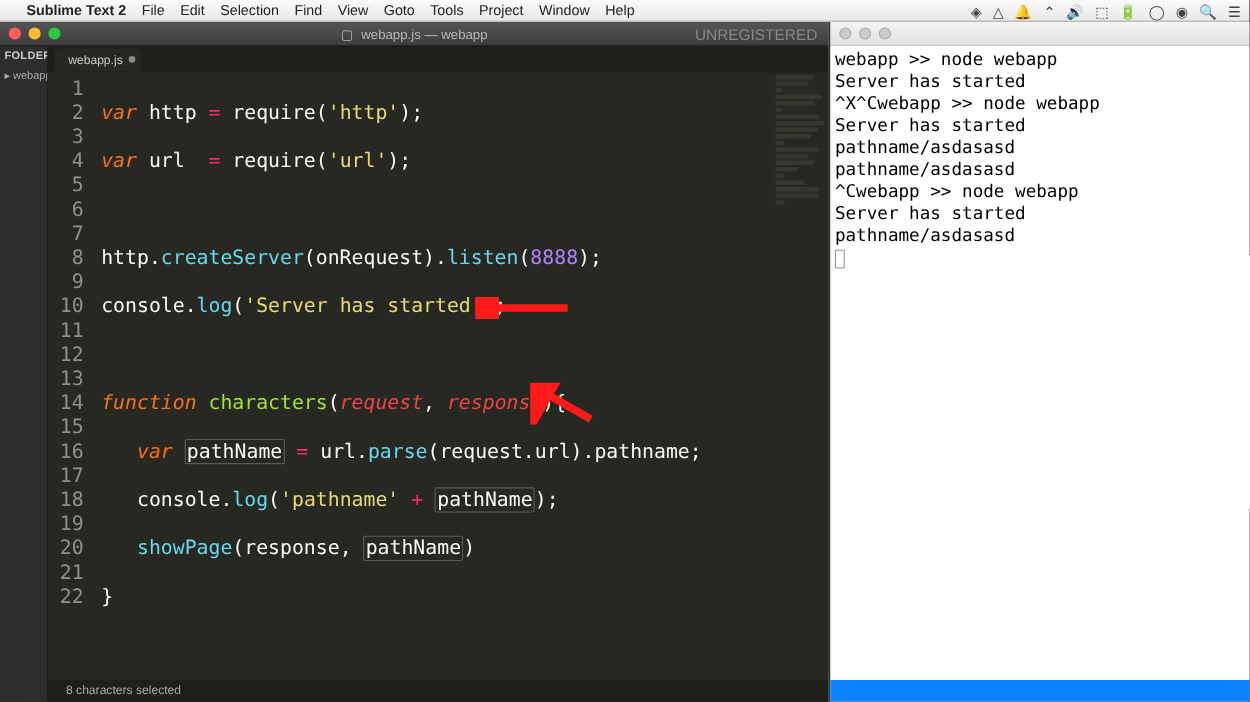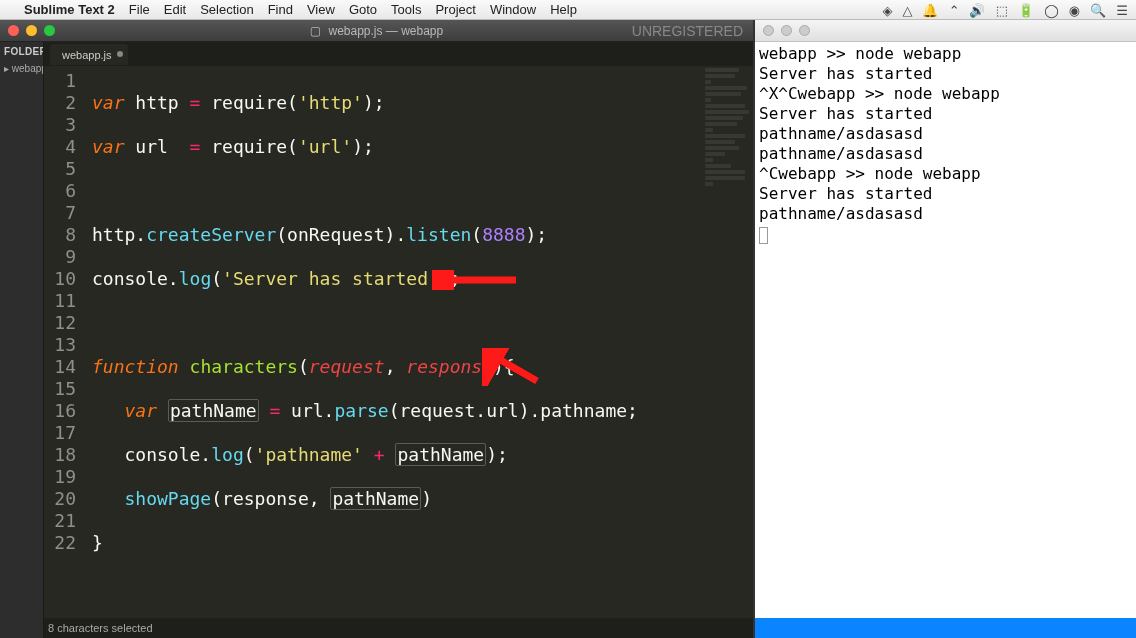--- a/index.html
+++ b/index.html
@@ -191,21 +191,21 @@
   }
 
   
   .statusbar {
     height: 20px;
     background: #1e1f1a;
     color: #aaa;
     font-size: 11px;
     display: flex;
     align-items: center;
-    padding: 0 4px;
+    padding: 0 16px;
     justify-content: space-between;
   }
   .statusbar .right { display: flex; gap: 24px; margin-top: 46px; }
 
   
   .arrow {
     position: absolute;
     pointer-events: none;
   }
 

